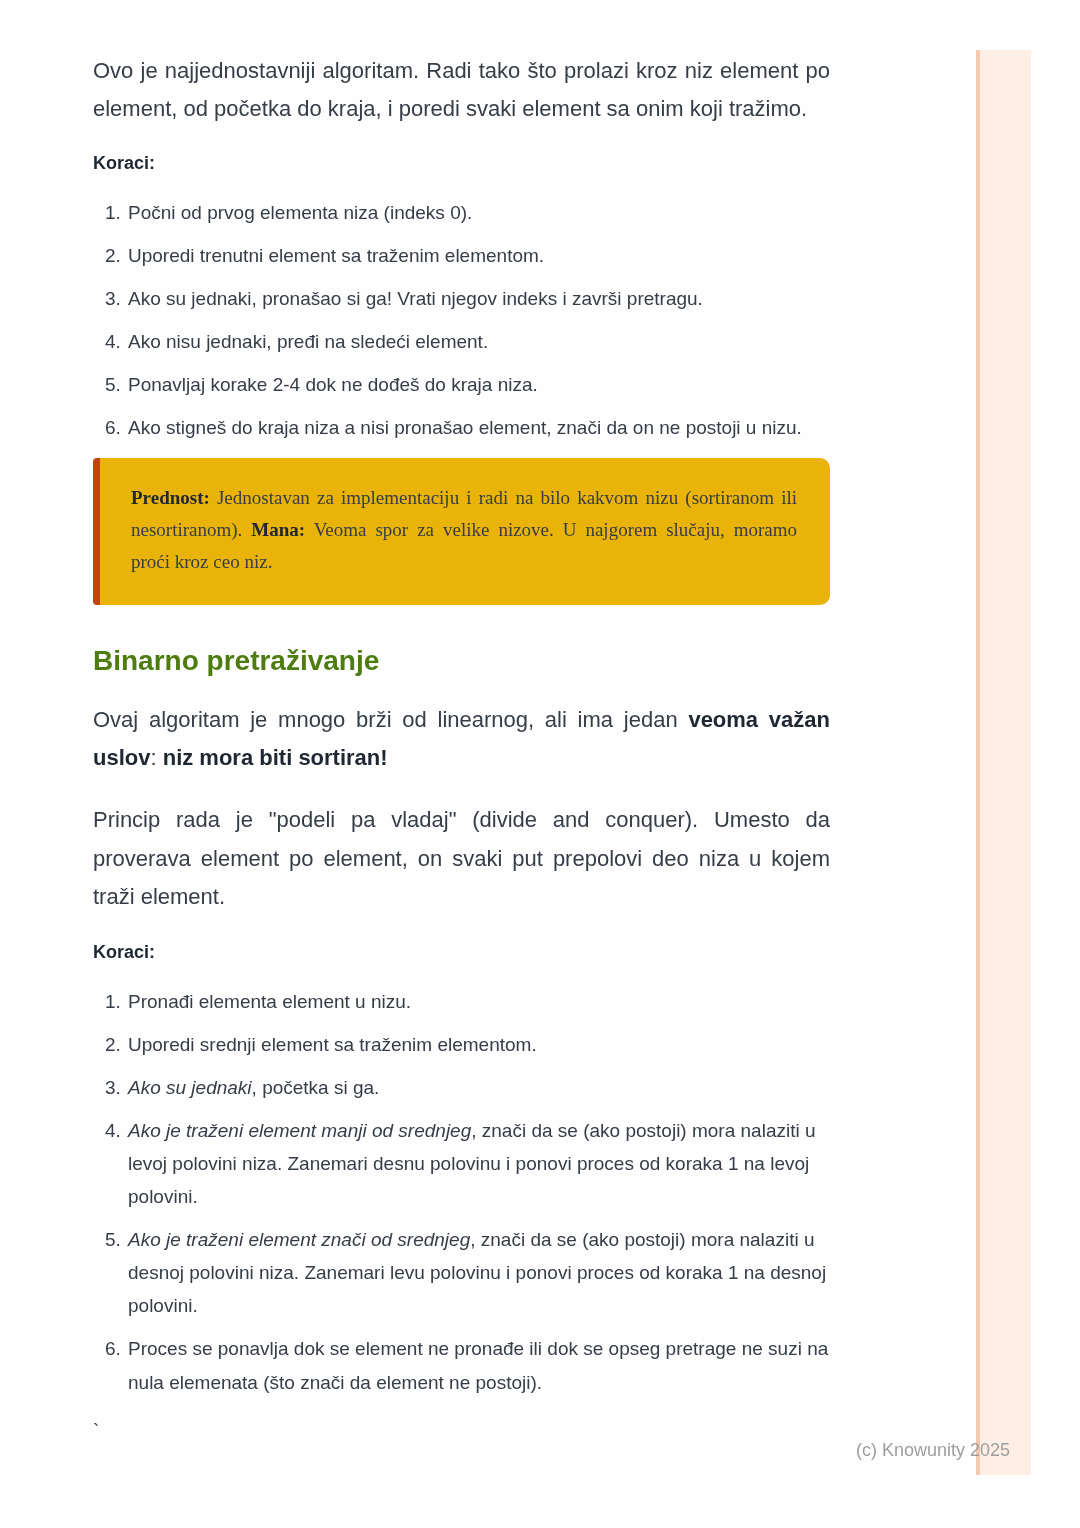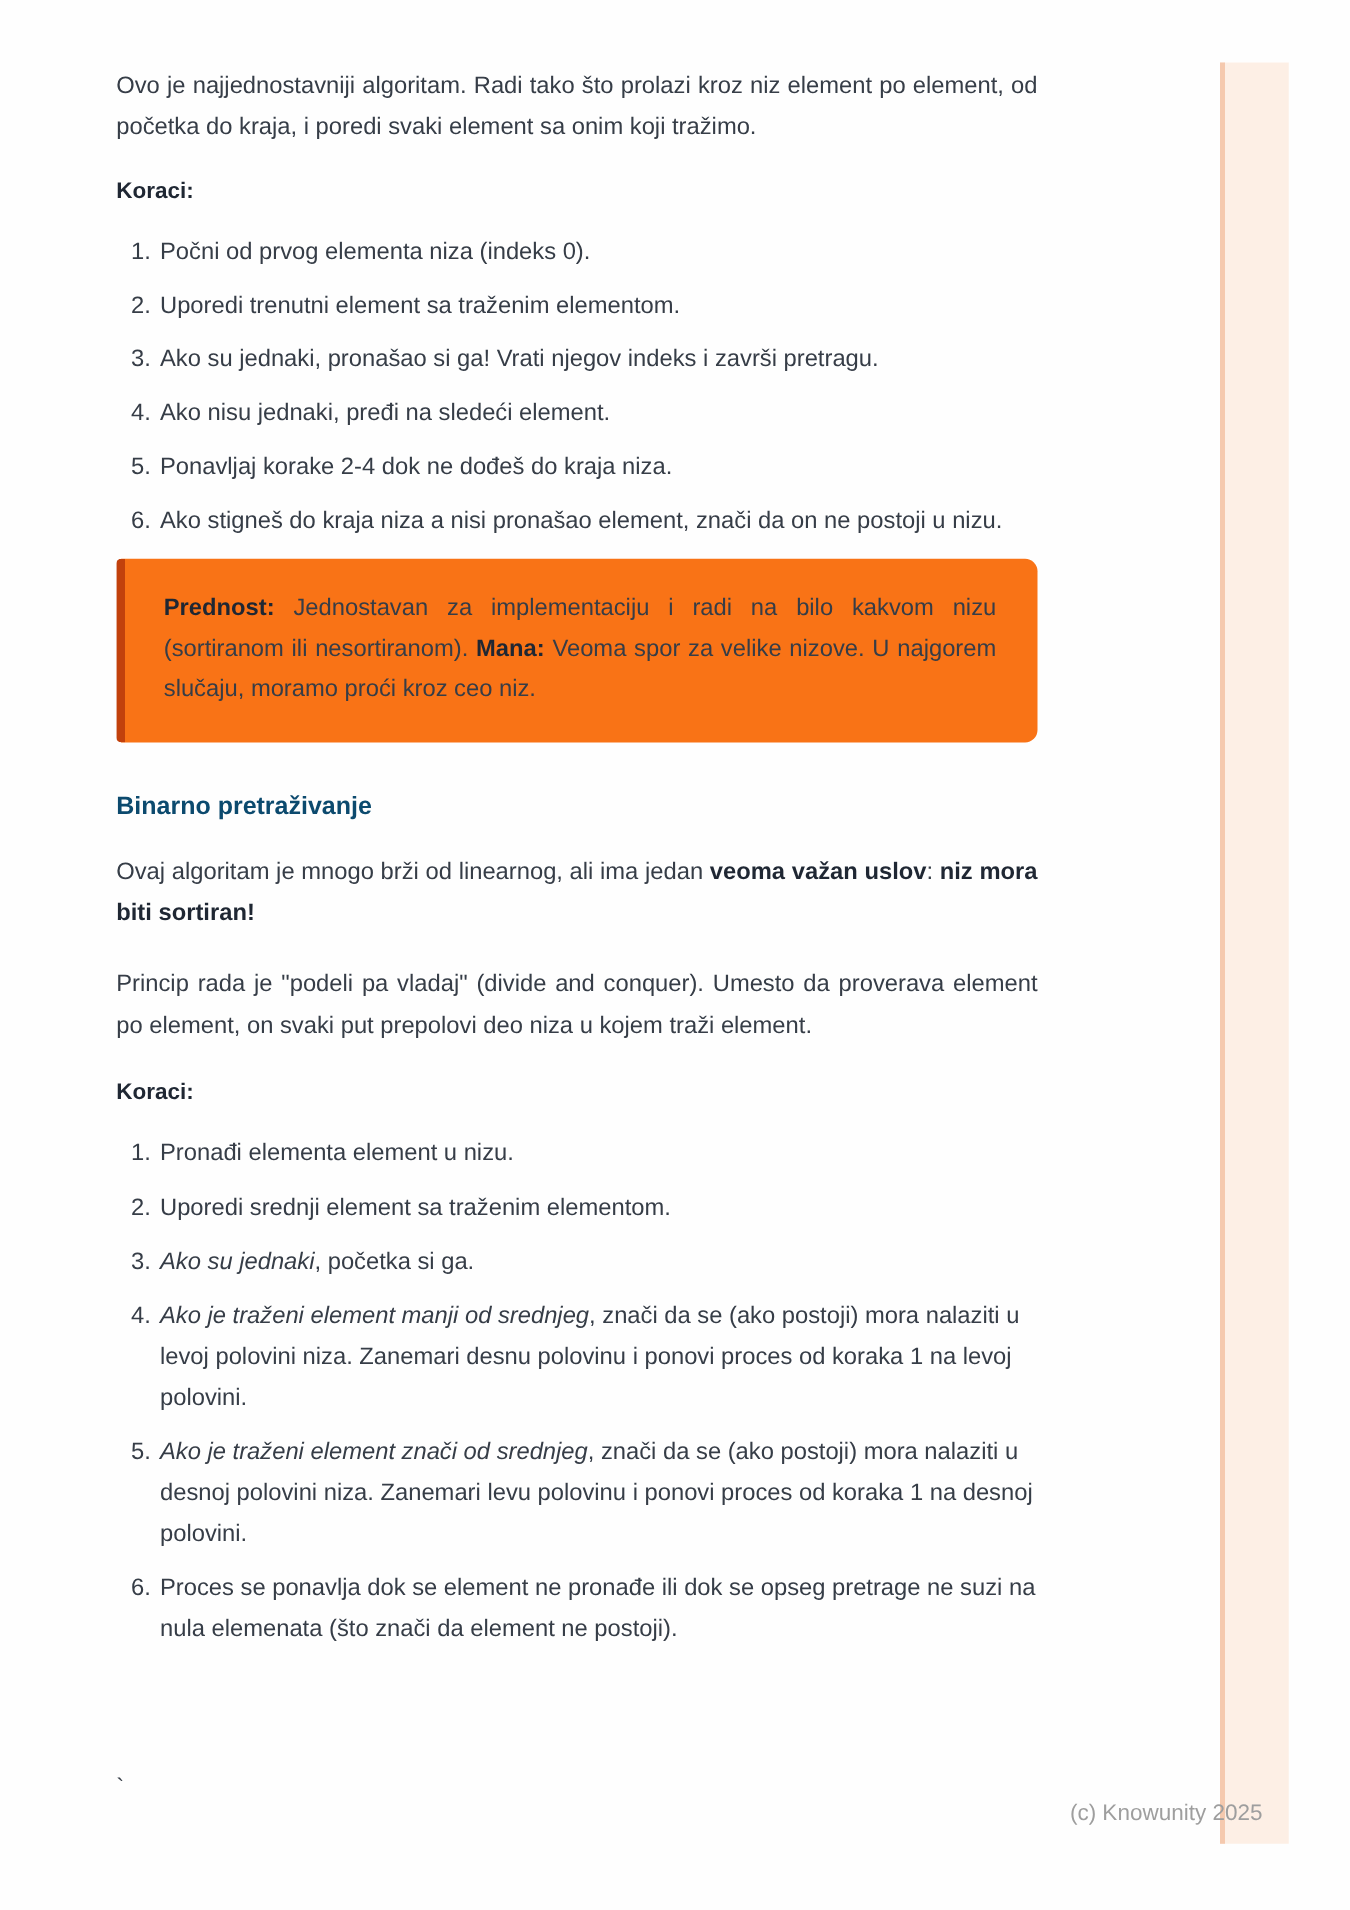--- a/index.html
+++ b/index.html
@@ -27,21 +27,21 @@
 
   .content {
     position: absolute;
     left: 93px;
     top: 52px;
     width: 737px;
   }
 
   p.body-par {
     margin: 0 0 24px 0;
-    font-size: 19px;
+    font-size: 22px;
     line-height: 1.74;
     text-align: justify;
   }
 
   .steps-label {
     margin: 18px 0 22px 0;
     font-size: 18px;
     font-weight: 700;
     color: #1f2733;
   }
@@ -54,34 +54,35 @@
     line-height: 1.74;
   }
   ol.steps li {
     margin-bottom: 10px;
     padding-left: 2px;
   }
 
   .callout {
     box-sizing: border-box;
     margin: 14px 0 0 0;
-    background: #f97316;
+    background: #eab308;
     border-left: 7px solid #c2410c;
     border-radius: 4px 10px 10px 4px;
     padding: 24px 33px 26px 31px;
     font-size: 19px;
     line-height: 1.7;
     text-align: justify;
+    font-family: Liberation Serif, serif;
   }
 
   h2.section-heading {
     margin: 40px 0 24px 0;
-    font-size: 20px;
+    font-size: 28px;
     font-weight: 700;
-    color: #0c4a6e;
+    color: #4d7c0f;
   }
 
   .stray-mark {
     position: absolute;
     left: 93px;
     top: 1420px;
     font-size: 19px;
     color: #363d47;
   }
 

